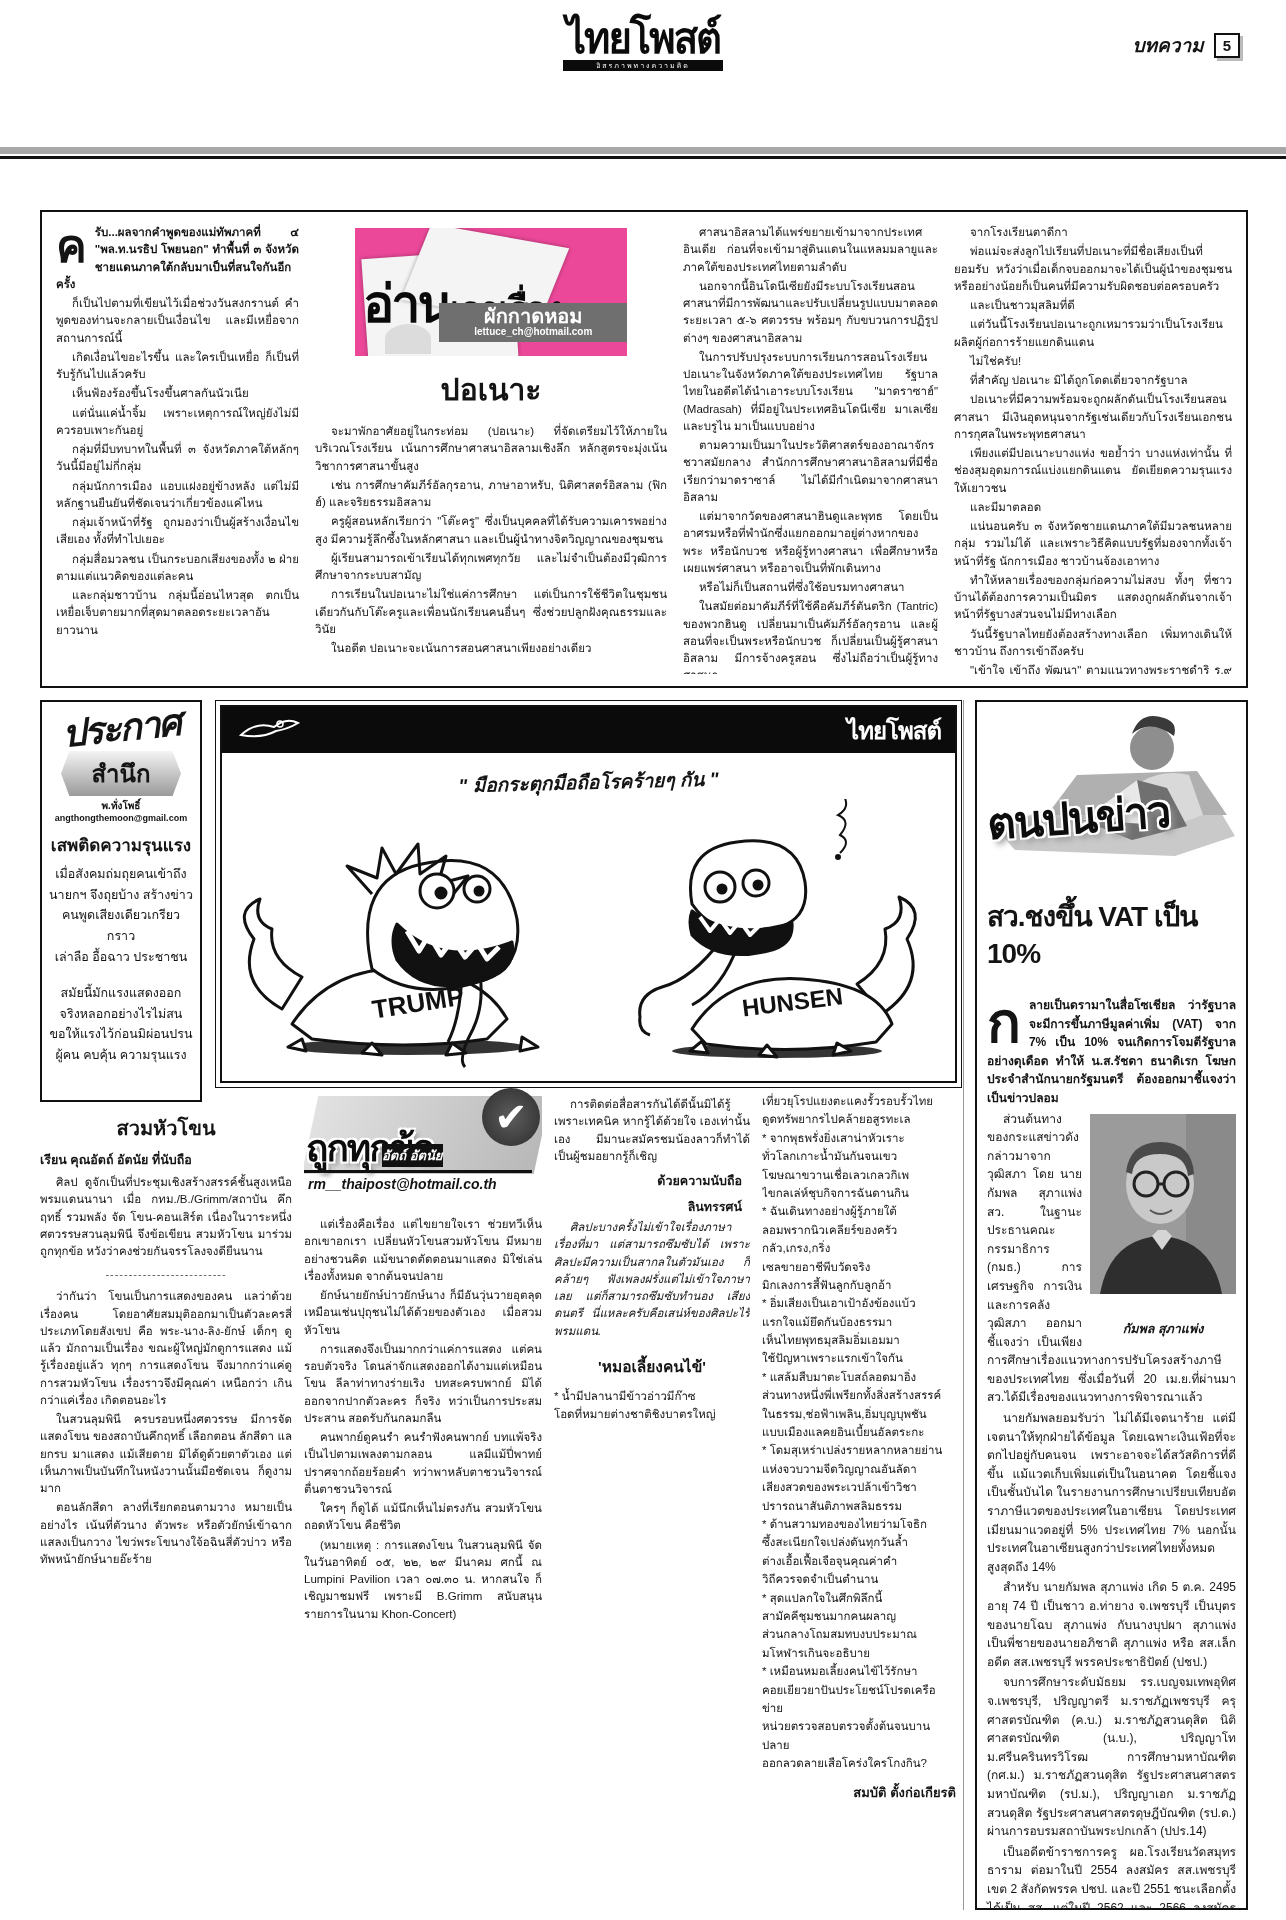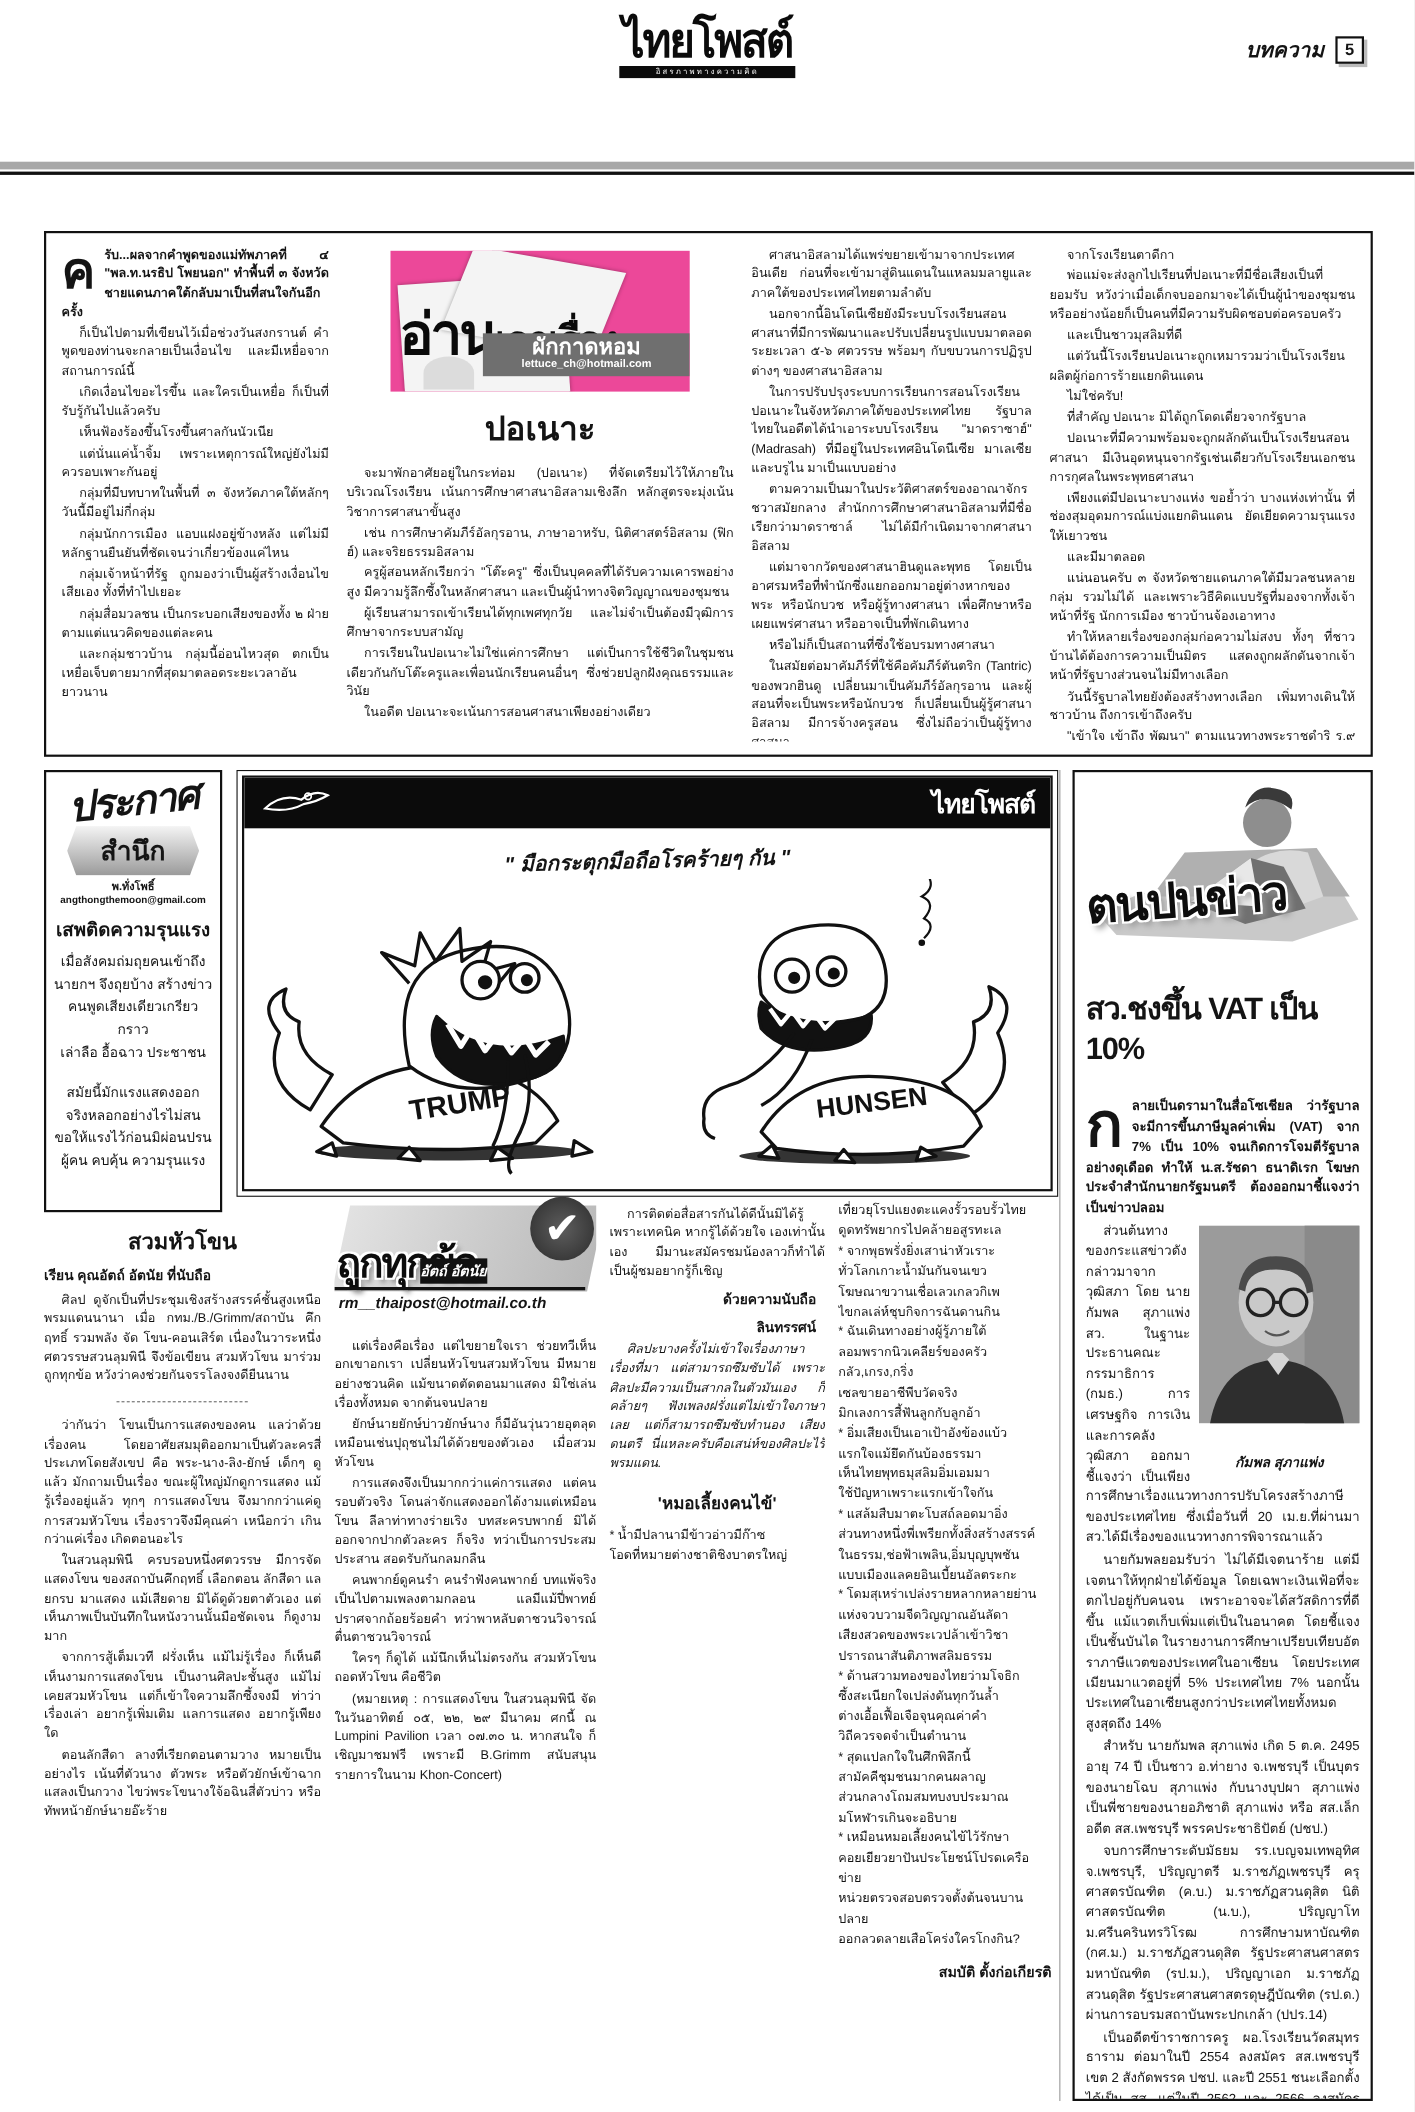--- a/index.html
+++ b/index.html
@@ -310,21 +310,20 @@
   <div class="abs bcol bc1">
     <div class="letter-heading">สวมหัวโขน</div>
     <div class="salutation">เรียน คุณอัตถ์ อัตนัย ที่นับถือ</div>
     <div>
         <p class="para">ศิลป ดูจักเป็นที่ประชุมเชิงสร้างสรรค์ชั้นสูงเหนือพรมแดนนานา เมื่อ กทม./B./Grimm/สถาบัน คึกฤทธิ์ รวมพลัง จัด โขน-คอนเสิร์ต เนื่องในวาระหนึ่งศตวรรษสวนลุมพินี จึงข้อเขียน สวมหัวโขน มาร่วม ถูกทุกข้อ หวังว่าคงช่วยกันจรรโลงจงดียืนนาน</p>
       </div>
     <div class="divider">--------------------------</div>
     <div>
         <p class="para">ว่ากันว่า โขนเป็นการแสดงของคน แลว่าด้วยเรื่องคน โดยอาศัยสมมุติออกมาเป็นตัวละครสี่ประเภทโดยสังเขป คือ พระ-นาง-ลิง-ยักษ์ เด็กๆ ดูแล้ว มักถามเป็นเรื่อง ขณะผู้ใหญ่มักดูการแสดง แม้รู้เรื่องอยู่แล้ว ทุกๆ การแสดงโขน จึงมากกว่าแค่ดูการสวมหัวโขน เรื่องราวจึงมีคุณค่า เหนือกว่า เกินกว่าแค่เรื่อง เกิดตอนอะไร</p>
         <p class="para">ในสวนลุมพินี ครบรอบหนึ่งศตวรรษ มีการจัดแสดงโขน ของสถาบันคึกฤทธิ์ เลือกตอน ลักสีดา แล ยกรบ มาแสดง แม้เสียดาย มิได้ดูด้วยตาตัวเอง แต่เห็นภาพเป็นบันทึกในหนังวานนั้นมือชัดเจน ก็ดูงามมาก</p>
-        <p class="para">จากการสู้เต็มเวที ฝรั่งเห็น แม้ไม่รู้เรื่อง ก็เห็นดีเห็นงามการแสดงโขน เป็นงานศิลปะชั้นสูง แม้ไม่เคยสวมหัวโขน แต่ก็เข้าใจความลึกซึ้งจงมี ท่าว่าเรื่องเล่า อยากรู้เพิ่มเติม แลการแสดง อยากรู้เพียงใด</p>
         <p class="para">ตอนลักสีดา ลางที่เรียกตอนตามวาง หมายเป็นอย่างไร เน้นที่ตัวนาง ตัวพระ หรือตัวยักษ์เข้าฉากแสลงเป็นกวาง ไขว่พระโขนางใจ้อฉินสี่ตัวบ่าว หรือทัพหน้ายักษ์นายอ๊ะร้าย</p>
       </div>
   </div>
 
   <div class="abs bcol bc2">
     <div class="checklogo">
       <div class="check-bg"></div>
       <div class="check-title">ถูกทุกข้อ</div>
       <div class="check-sub">อัตถ์ อัตนัย</div>
       <div class="check-circle">✔</div>

